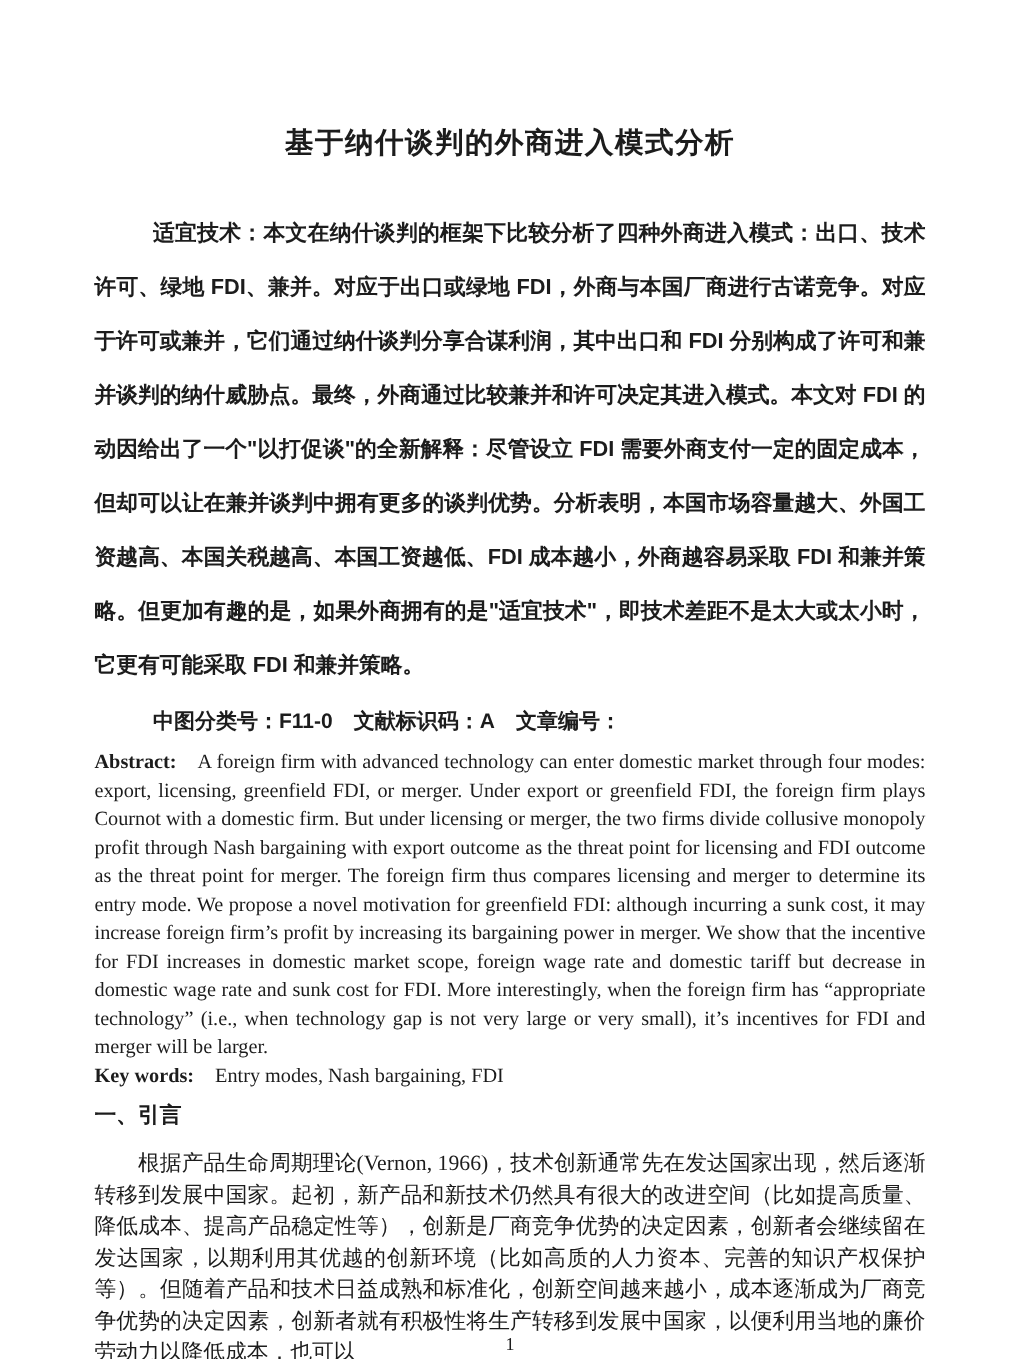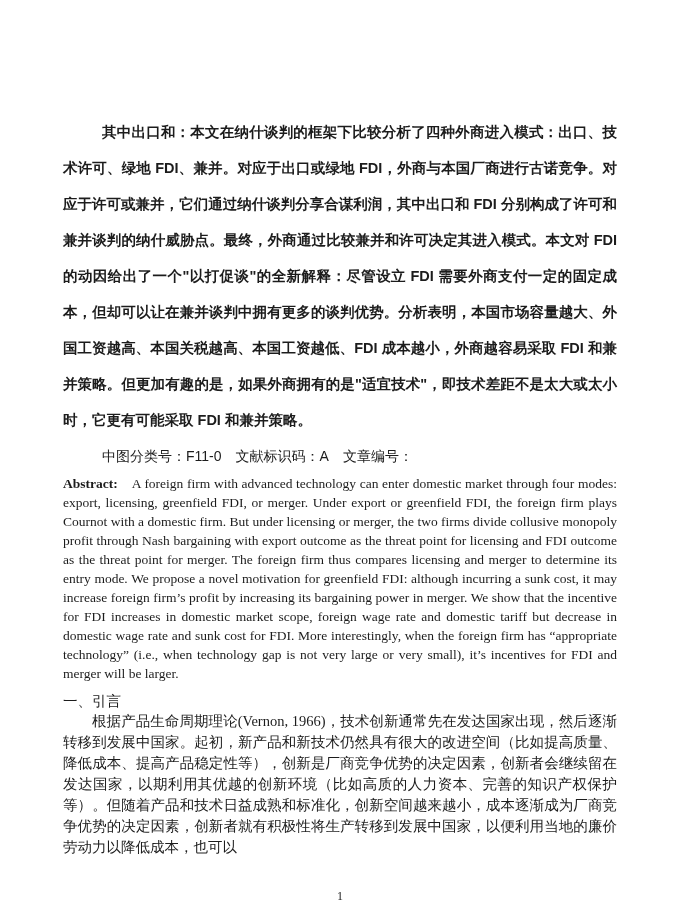--- a/index.html
+++ b/index.html
@@ -46,21 +46,21 @@
   .cn-keywords {
     margin: 0;
     font-size: 14.5px;
     font-weight: 600;
     line-height: 36px;
     text-indent: 39px;
   }
   .clc-line {
     margin: 0;
     font-size: 14px;
-    font-weight: 400;
+    font-weight: 700;
     line-height: 36px;
     text-indent: 39px;
   }
   .clc-line .val { margin-right: 14px; }
   .en-block {
     margin: 0;
     font-family: "Liberation Serif", serif;
     font-size: 13.5px;
     line-height: 19px;
   }
@@ -71,23 +71,23 @@
   .en-abstract {
     margin: 0;
     text-align: justify;
   }
   .en-keywords {
     margin: 0;
   }
   .b { font-weight: 700; }
   .sp { margin-left: 14px; }
   .section-heading {
-    margin: 8px 0 0 0;
+    margin: 8px 0 12px 0;
     font-size: 14.5px;
-    font-weight: 400;
+    font-weight: 700;
     line-height: 20px;
   }
   .intro-para {
     margin: 0;
     font-size: 14.5px;
     line-height: 21px;
     text-align: justify;
     text-indent: 29px;
   }
   .page-footer {
@@ -99,28 +99,30 @@
     font-family: "Liberation Serif", serif;
     font-size: 12px;
     color: #1c1c1c;
   }
 </style>
 </head>
 <body>
 
 <div class="paper">
 
+  <h1 class="doc-title">基于纳什谈判的外商进入模式分析</h1>
 
-  <p class="cn-abstract hei"><span>其中出口和：</span><span>本文在纳什谈判的框架下比较分析了四种外商进入模式：出口、技术许可、绿地 FDI、兼并。对应于出口或绿地 FDI，外商与本国厂商进行古诺竞争。对应于许可或兼并，它们通过纳什谈判分享合谋利润，其中出口和 FDI 分别构成了许可和兼并谈判的纳什威胁点。最终，外商通过比较兼并和许可决定其进入模式。本文对 FDI 的动因给出了一个"以打促谈"的全新解释：尽管设立 FDI 需要外商支付一定的固定成本，但却可以让在兼并谈判中拥有更多的谈判优势。分析表明，本国市场容量越大、外国工资越高、本国关税越高、本国工资越低、FDI 成本越小，外商越容易采取 FDI 和兼并策略。但更加有趣的是，如果外商拥有的是"适宜技术"，即技术差距不是太大或太小时，它更有可能采取 FDI 和兼并策略。</span></p>
+  <p class="cn-abstract hei"><span>适宜技术：</span><span>本文在纳什谈判的框架下比较分析了四种外商进入模式：出口、技术许可、绿地 FDI、兼并。对应于出口或绿地 FDI，外商与本国厂商进行古诺竞争。对应于许可或兼并，它们通过纳什谈判分享合谋利润，其中出口和 FDI 分别构成了许可和兼并谈判的纳什威胁点。最终，外商通过比较兼并和许可决定其进入模式。本文对 FDI 的动因给出了一个"以打促谈"的全新解释：尽管设立 FDI 需要外商支付一定的固定成本，但却可以让在兼并谈判中拥有更多的谈判优势。分析表明，本国市场容量越大、外国工资越高、本国关税越高、本国工资越低、FDI 成本越小，外商越容易采取 FDI 和兼并策略。但更加有趣的是，如果外商拥有的是"适宜技术"，即技术差距不是太大或太小时，它更有可能采取 FDI 和兼并策略。</span></p>
 
 
   <p class="clc-line hei"><span>中图分类号：</span><span class="val">F11-0</span><span>文献标识码：</span><span class="val">A</span><span>文章编号：</span></p>
 
   <div class="en-block">
     <p class="en-abstract"><span class="b">Abstract:</span><span class="sp">A foreign firm with advanced technology can enter domestic market through four modes: export, licensing, greenfield FDI, or merger. Under export or greenfield FDI, the foreign firm plays Cournot with a domestic firm. But under licensing or merger, the two firms divide collusive monopoly profit through Nash bargaining with export outcome as the threat point for licensing and FDI outcome as the threat point for merger. The foreign firm thus compares licensing and merger to determine its entry mode. We propose a novel motivation for greenfield FDI: although incurring a sunk cost, it may increase foreign firm’s profit by increasing its bargaining power in merger. We show that the incentive for FDI increases in domestic market scope, foreign wage rate and domestic tariff but decrease in domestic wage rate and sunk cost for FDI. More interestingly, when the foreign firm has “appropriate technology” (i.e., when technology gap is not very large or very small), it’s incentives for FDI and merger will be larger.</span></p>
+    <p class="en-keywords"><span class="b">Key words:</span><span class="sp">Entry modes, Nash bargaining, FDI</span></p>
   </div>
 
   <h2 class="section-heading song">一、引言</h2>
 
   <p class="intro-para song">根据产品生命周期理论(Vernon, 1966)，技术创新通常先在发达国家出现，然后逐渐转移到发展中国家。起初，新产品和新技术仍然具有很大的改进空间（比如提高质量、降低成本、提高产品稳定性等），创新是厂商竞争优势的决定因素，创新者会继续留在发达国家，以期利用其优越的创新环境（比如高质的人力资本、完善的知识产权保护等）。但随着产品和技术日益成熟和标准化，创新空间越来越小，成本逐渐成为厂商竞争优势的决定因素，创新者就有积极性将生产转移到发展中国家，以便利用当地的廉价劳动力以降低成本，也可以</p>
 
   <div class="page-footer">1</div>
 
 </div>
 

